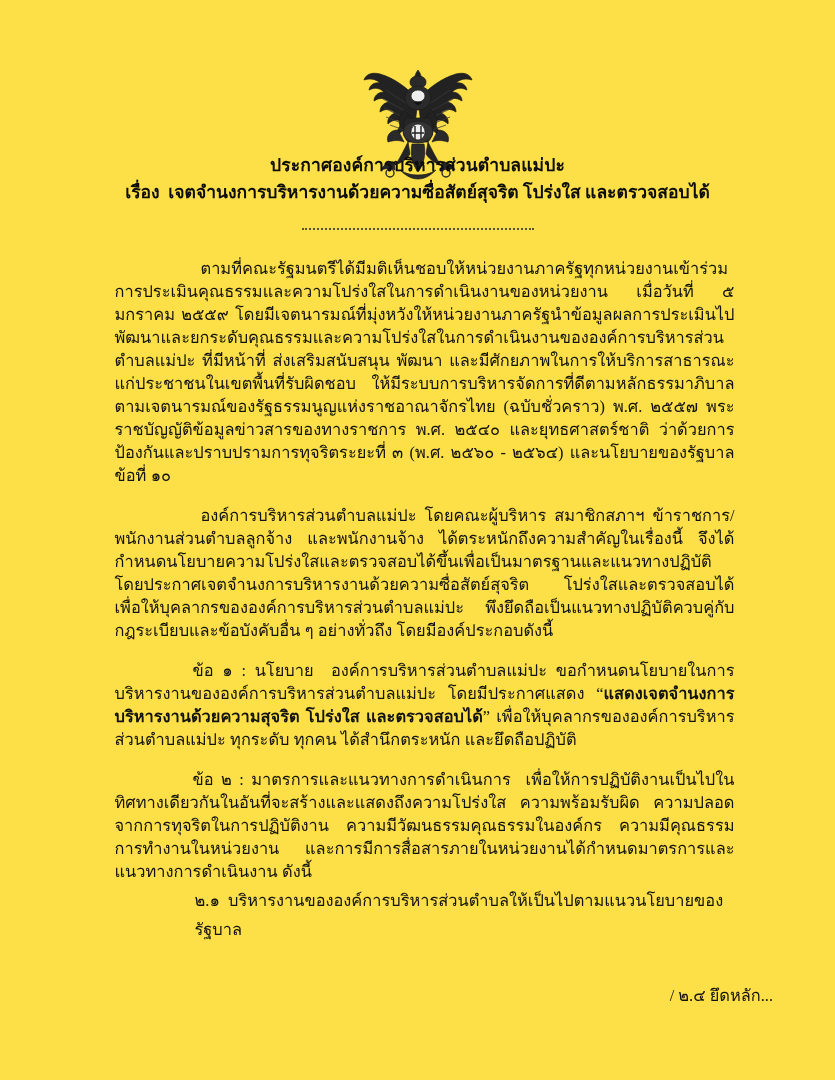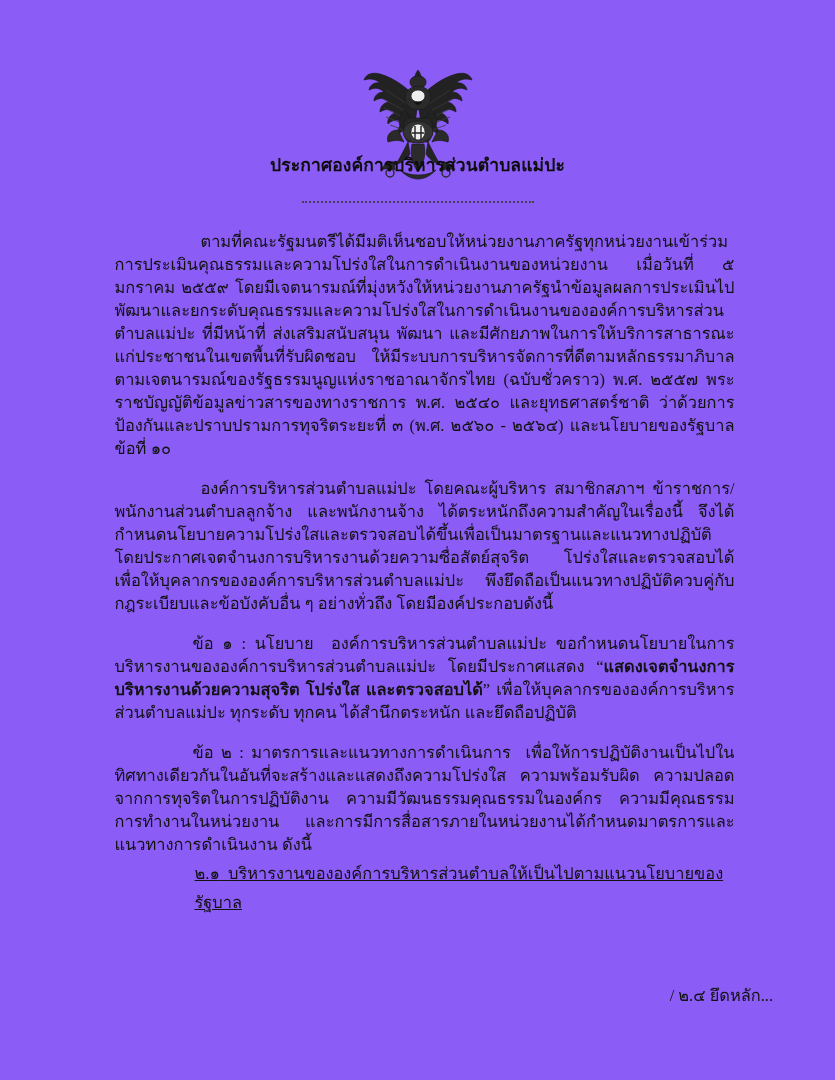--- a/index.html
+++ b/index.html
@@ -12,21 +12,21 @@
     height: 1080px;
     font-family: "Liberation Serif", "DejaVu Serif", serif;
     color: #111111;
     overflow: hidden;
     position: relative;
   }
   .page {
     position: relative;
     width: 835px;
     height: 1080px;
-    background: #8b5cf6;
+    background: #fde047;
     box-sizing: border-box;
     padding: 0;
   }
 
   
   .emblem-wrap {
     width: 100%;
     text-align: center;
     padding-top: 52px;
     height: 150px;
@@ -86,21 +86,20 @@
   .indent-sm { display: inline-block; width: 78px; }
   .u { }
   .b { font-weight: bold; }
 
   .sub-item {
     font-size: 16.4px;
     line-height: 28.6px;
     color: #121212;
     margin: 0;
     padding-left: 84px;
-    text-decoration: underline;
   }
   .sub-list { margin-top: 1px; }
 
   
   .footer-note {
     position: absolute;
     right: 62px;
     bottom: 72px;
     font-size: 16.4px;
     color: #121212;
@@ -160,20 +159,23 @@
 
         <path d="M50 118 C56 124 62 127 68 127 C74 127 80 124 86 118 C80 122 74 123 68 123 C62 123 56 122 50 118 Z" fill="#2a2a2a"></path>
         <circle cx="40" cy="121" r="4" fill="none" stroke="#2a2a2a" stroke-width="1.4"></circle>
         <circle cx="96" cy="121" r="4" fill="none" stroke="#2a2a2a" stroke-width="1.4"></circle>
       </g>
     </svg>
   </div>
 
   <div class="title-block">
     <div class="doc-title">ประกาศองค์การบริหารส่วนตำบลแม่ปะ</div>
+    <div class="doc-subject">
+      <span>เรื่อง</span>&nbsp;&nbsp;<span>เจตจำนงการบริหารงานด้วยความซื่อสัตย์สุจริต โปร่งใส และตรวจสอบได้</span>
+    </div>
     <div class="rule-dots"></div>
   </div>
 
   <div class="body-block">
 
     <p class="para first-gap"><span class="indent"></span><span>ตามที่คณะรัฐมนตรีได้มีมติเห็นชอบให้หน่วยงานภาครัฐทุกหน่วยงานเข้าร่วมการประเมินคุณธรรมและความโปร่งใสในการดำเนินงานของหน่วยงาน  เมื่อวันที่ ๕ มกราคม ๒๕๕๙   โดยมีเจตนารมณ์ที่มุ่งหวังให้หน่วยงานภาครัฐนำข้อมูลผลการประเมินไปพัฒนาและยกระดับคุณธรรมและความโปร่งใสในการดำเนินงานขององค์การบริหารส่วนตำบลแม่ปะ  ที่มีหน้าที่  ส่งเสริมสนับสนุน  พัฒนา  และมีศักยภาพในการให้บริการสาธารณะแก่ประชาชนในเขตพื้นที่รับผิดชอบ  ให้มีระบบการบริหารจัดการที่ดีตามหลักธรรมาภิบาลตามเจตนารมณ์ของรัฐธรรมนูญแห่งราชอาณาจักรไทย (ฉบับชั่วคราว) พ.ศ. ๒๕๕๗  พระราชบัญญัติข้อมูลข่าวสารของทางราชการ พ.ศ. ๒๕๔๐  และยุทธศาสตร์ชาติ ว่าด้วยการป้องกันและปราบปรามการทุจริตระยะที่ ๓ (พ.ศ. ๒๕๖๐ - ๒๕๖๔) และนโยบายของรัฐบาลข้อที่ ๑๐</span></p>
 
     <p class="para gap"><span class="indent"></span><span>องค์การบริหารส่วนตำบลแม่ปะ  โดยคณะผู้บริหาร สมาชิกสภาฯ ข้าราชการ/พนักงานส่วนตำบลลูกจ้าง และพนักงานจ้าง  ได้ตระหนักถึงความสำคัญในเรื่องนี้ จึงได้กำหนดนโยบายความโปร่งใสและตรวจสอบได้ขึ้นเพื่อเป็นมาตรฐานและแนวทางปฏิบัติ โดยประกาศเจตจำนงการบริหารงานด้วยความซื่อสัตย์สุจริต  โปร่งใสและตรวจสอบได้  เพื่อให้บุคลากรขององค์การบริหารส่วนตำบลแม่ปะ พึงยึดถือเป็นแนวทางปฏิบัติควบคู่กับ กฎระเบียบและข้อบังคับอื่น ๆ อย่างทั่วถึง  โดยมีองค์ประกอบดังนี้</span></p>
 
     <p class="para gap"><span class="indent-sm"></span><span class="u">ข้อ ๑ :  นโยบาย</span>&nbsp;&nbsp;<span>องค์การบริหารส่วนตำบลแม่ปะ ขอกำหนดนโยบายในการบริหารงานขององค์การบริหารส่วนตำบลแม่ปะ  โดยมีประกาศแสดง “</span><span class="b">แสดงเจตจำนงการบริหารงานด้วยความสุจริต โปร่งใส และตรวจสอบได้</span><span>”  เพื่อให้บุคลากรขององค์การบริหารส่วนตำบลแม่ปะ ทุกระดับ ทุกคน ได้สำนึกตระหนัก และยึดถือปฏิบัติ</span></p>

